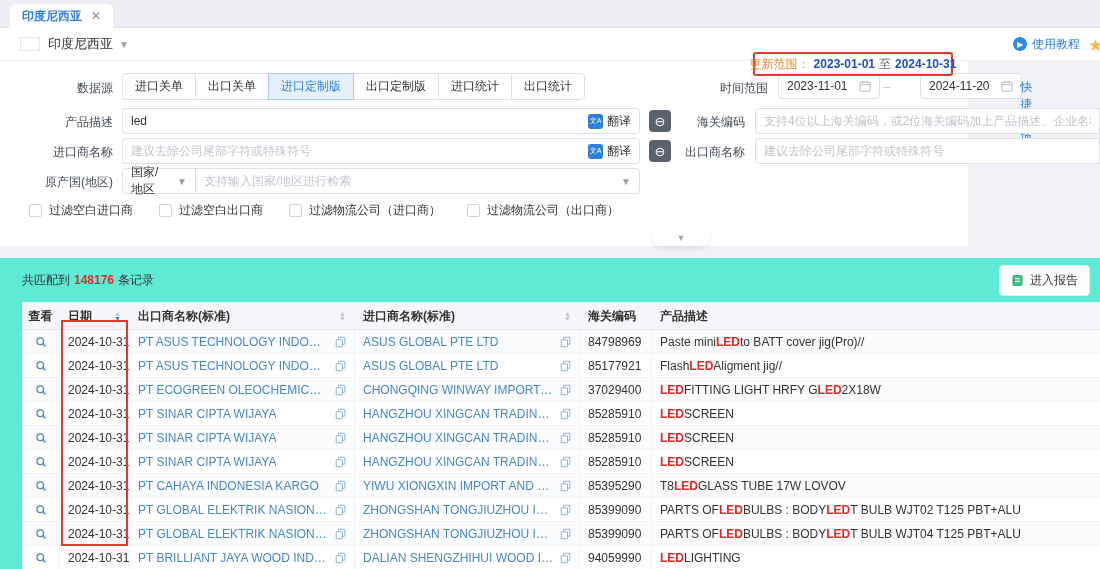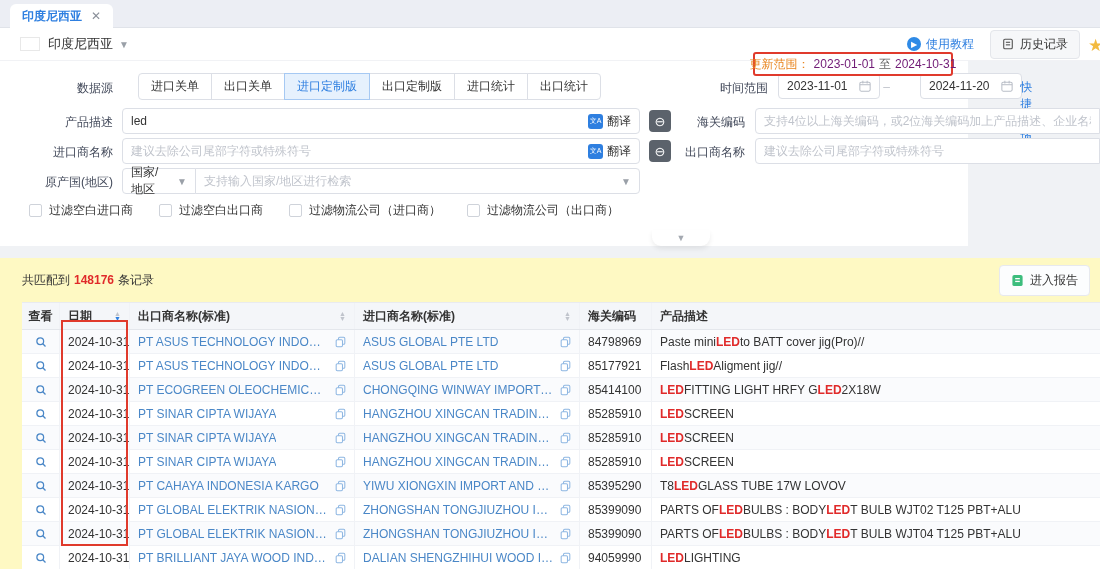--- a/index.html
+++ b/index.html
@@ -28,29 +28,29 @@
   .circle-ic { width:14px; height:14px; border-radius:50%; background:#2e8ae6; color:#fff;
     font-size:8px; display:flex; align-items:center; justify-content:center; }
   .history-btn { display:flex; align-items:center; gap:6px; background:#f6f7f9;
     border:1px solid #e4e6eb; border-radius:4px; padding:5px 11px; color:#333; cursor:pointer; }
   .star { position:absolute; left:1088px; top:35px; color:#f3ba3f; font-size:17px; }
   
   .update-box { position:absolute; left:753px; top:52px; width:200px; height:24px; z-index:6;
     border:2px solid #e03a2c; border-radius:3px; background:#fff; display:flex;
     align-items:center; justify-content:center; gap:4px; white-space:nowrap; }
   .update-box .olabel { color:#e8851f; }
-  .update-box .odate { color:#701a75; font-weight:normal; }
+  .update-box .odate { color:#1d4ed8; font-weight:bold; }
   .update-box .oto { color:#666; }
   
   .filter-panel { position:absolute; top:61px; left:0; width:968px; height:185px; background:#fff; }
   .flabel { position:absolute; text-align:right; color:#42495a; }
   .seg-group { position:absolute; left:122px; top:12px; display:flex; }
   .seg { height:27px; padding:0 12px; display:flex; align-items:center; border:1px solid #dcdfe6;
     margin-left:-1px; background:#fff; cursor:pointer; white-space:nowrap; }
-  .seg:first-child { border-radius:4px 0 0 4px; margin-left:16px; }
+  .seg:first-child { border-radius:4px 0 0 4px; margin-left:0; }
   .seg:last-child { border-radius:0 4px 4px 0; }
   .seg.active { background:#e6f1fd; color:#2e7fe0; border-color:#a6c9f3; z-index:1; }
   .inputbox { position:absolute; height:26px; border:1px solid #dcdfe6; border-radius:4px;
     background:#fff; display:flex; align-items:center; padding:0 8px; }
   .inputbox input { border:none; outline:none; flex:1; font:inherit; color:#333; min-width:0;
     background:transparent; }
   .inputbox input::placeholder { color:#c0c4cc; }
   .trans-btn { display:flex; align-items:center; gap:4px; cursor:pointer; flex:0 0 auto; }
   .trans-ic { width:15px; height:15px; background:#2e7fe0; border-radius:3px; color:#fff;
     font-size:7px; display:flex; align-items:center; justify-content:center; }
@@ -58,21 +58,21 @@
     color:#fff; display:flex; align-items:center; justify-content:center; font-size:13px; cursor:pointer; }
   .selbox { position:absolute; height:26px; border:1px solid #dcdfe6; background:#fff;
     display:flex; align-items:center; padding:4px 8px; gap:4px; cursor:pointer; }
   .cb-row { position:absolute; left:20px; top:141px; display:flex; gap:26px; align-items:center;padding-left:9px; }
   .cb { display:flex; align-items:center; gap:7px; cursor:pointer; }
   .cb-box { width:13px; height:13px; border:1px solid #cfd3da; border-radius:2px; background:#fff; }
   .collapse-tab { position:absolute; left:652px; top:230px; width:58px; height:16px; background:#fff;
     border-radius:0 0 9px 9px; box-shadow:0 3px 5px rgba(0,0,0,0.07); display:flex;
     align-items:center; justify-content:center; color:#a4a9b1; font-size:9px; cursor:pointer; z-index:4; }
   
-  .results { position:absolute; top:258px; left:0; width:1100px; height:311px; background:#fef9c3; }
+  .results { position:absolute; top:258px; left:0; width:1100px; height:311px; background:#5eead4; }
   .res-head { height:44px; display:flex; align-items:center; padding:0 10px 0 22px; }
   .res-count { color:#e02a2a; font-weight:bold; margin:0 4px; }
   .report-btn { margin-left:auto; display:flex; align-items:center; gap:6px; background:#fcfdfe;
     border:1px solid #e7e9ee; border-radius:4px; padding:6px 11px; color:#333; cursor:pointer; }
   
   .tbl { position:absolute; left:22px; top:44px; right:0; }
   .trow { display:flex; height:24px; align-items:stretch; border-bottom:1px solid #f0f2f6; background:#fff; }
   .trow.odd { background:#fafbfd; }
   .thead { height:28px; background:#f4f6f9; border-top:1px solid #e9ebef; border-bottom:1px solid #e4e7ec;
     font-weight:bold; }
@@ -110,28 +110,20 @@
 
   <div class="topbar">
     <span class="flag"><span class="red"></span><span class="white"></span></span>
     <span class="country">印度尼西亚</span>
     <span class="chev">▼</span>
     <div class="top-right">
       <span class="tutorial">
         <span class="circle-ic">▶</span>
         <span>使用教程</span>
       </span>
-      <span class="history-btn">
-        <svg width="12" height="12" viewBox="0 0 14 14">
-            <rect x="2" y="1.5" width="10" height="11" rx="1.5" fill="none" stroke="#555" stroke-width="1.3"></rect>
-            <line x1="4.5" y1="5" x2="9.5" y2="5" stroke="#555" stroke-width="1.3"></line>
-            <line x1="4.5" y1="8" x2="9.5" y2="8" stroke="#555" stroke-width="1.3"></line>
-          </svg>
-        <span>历史记录</span>
-      </span>
     </div>
   </div>
   <span class="star">★</span>
 
   <div class="update-box">
     <span class="olabel">更新范围：</span>
     <span class="odate">2023-01-01</span>
     <span class="oto">至</span>
     <span class="odate">2024-10-31</span>
   </div>
@@ -374,21 +366,21 @@
             </div>
             <div class="tc c3">
               <span class="lnk">CHONGQING WINWAY IMPORT AND E...</span>
               <span class="copy-ic">
                 <svg width="11" height="12" viewBox="0 0 14 14">
                   <rect x="4.5" y="1" width="8" height="9" rx="1.5" fill="none" stroke="#8db6e2" stroke-width="1.3"></rect>
                   <rect x="1.5" y="4" width="8" height="9" rx="1.5" fill="#fff" stroke="#8db6e2" stroke-width="1.3"></rect>
                 </svg>
               </span>
             </div>
-            <div class="tc c4">85414100</div>
+            <div class="tc c4">37029400</div>
             <div class="tc c5"><span class="hl">LED</span> FITTING LIGHT HRFY G <span class="hl">LED</span> 2X18W</div>
           </div>
           <div class="trow">
             <div class="tc c0">
               <span class="mag">
                 <svg width="12" height="12" viewBox="0 0 16 16">
                   <circle cx="7" cy="7" r="4.5" fill="none" stroke="#4a87c7" stroke-width="1.7"></circle>
                   <line x1="10.4" y1="10.4" x2="14" y2="14" stroke="#4a87c7" stroke-width="1.7"></line>
                 </svg>
               </span>

